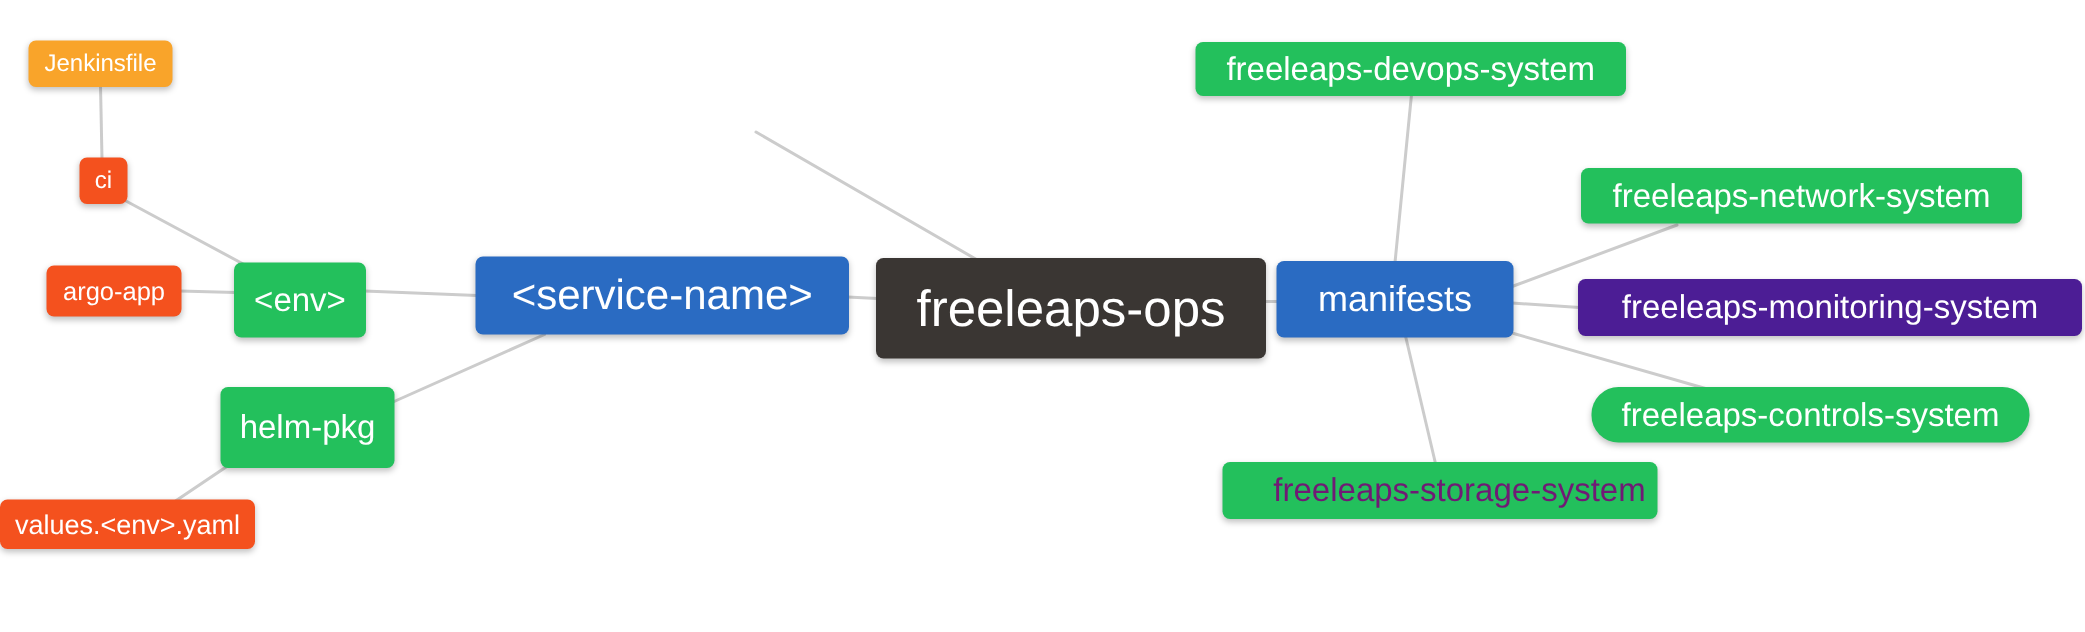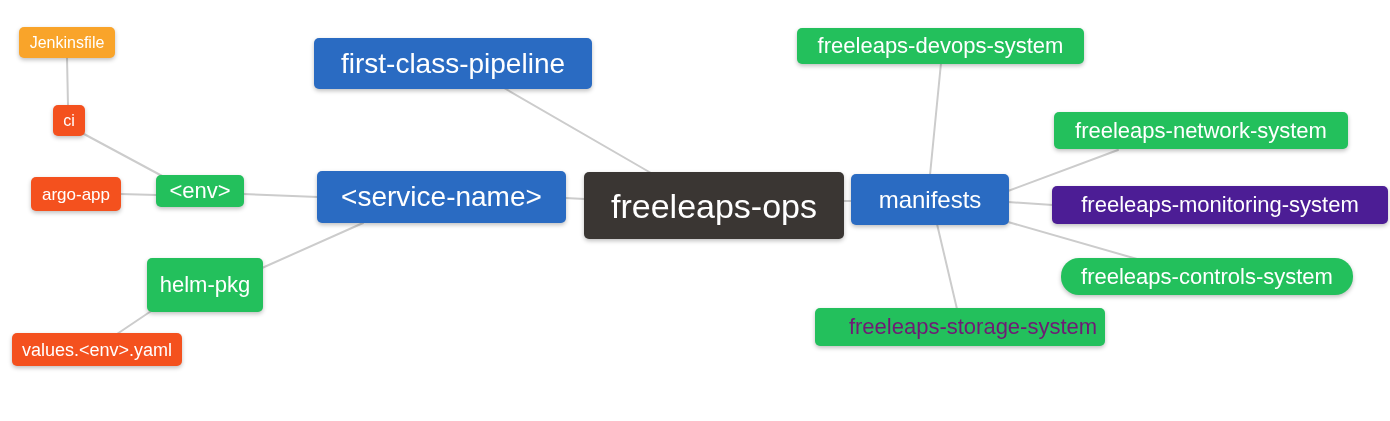--- a/index.html
+++ b/index.html
@@ -60,24 +60,23 @@
       <line x1="930" y1="175" x2="941" y2="63"></line>
       <line x1="1008" y1="191" x2="1118" y2="150"></line>
       <line x1="1008" y1="202" x2="1053" y2="205"></line>
       <line x1="1008" y1="222" x2="1137" y2="259"></line>
       <line x1="937" y1="224" x2="957" y2="309"></line>
     </svg>
 
 <div class="node" style="left: 19px; top: 27px; width: 96px; height: 31px; font-size: 16px; background-color: rgb(249, 164, 42); color: rgb(255, 255, 255);">Jenkinsfile</div>
     <div class="node" style="left: 53px; top: 105px; width: 32px; height: 31px; font-size: 16px; background-color: rgb(244, 81, 30); color: rgb(255, 255, 255);">ci</div>
     <div class="node" style="left: 31px; top: 177px; width: 90px; height: 34px; font-size: 17px; background-color: rgb(244, 81, 30); color: rgb(255, 255, 255);">argo-app</div>
-    <div class="node" style="left: 156px; top: 175px; width: 88px; height: 32px; font-size: 22px; background-color: rgb(35, 192, 92); color: rgb(255, 255, 255);">&lt;env&gt;</div>
+    <div class="node" style="left: 156px; top: 175px; width: 88px; height: 50px; font-size: 22px; background-color: rgb(35, 192, 92); color: rgb(255, 255, 255);">&lt;env&gt;</div>
     <div class="node" style="left: 147px; top: 258px; width: 116px; height: 54px; font-size: 22px; background-color: rgb(35, 192, 92); color: rgb(255, 255, 255);">helm-pkg</div>
-    <div class="node" style="left: 12px; top: 333px; width: 170px; height: 33px; font-size: 18px; background-color: rgb(244, 81, 30); color: rgb(255, 255, 255);">values.&lt;env&gt;.yaml</div>
-    <div class="node" style="left: 314px; top: 38px; width: 278px; height: 51px; font-size: 28px; background-color: rgb(42, 107, 194); color: rgb(255, 255, 255);">first-class-pipeline</div>
+    <div class="node" style="left: 0; top: 333px; width: 170px; height: 33px; font-size: 18px; background-color: rgb(244, 81, 30); color: rgb(255, 255, 255);">values.&lt;env&gt;.yaml</div>
     <div class="node" style="left: 317px; top: 171px; width: 249px; height: 52px; font-size: 28px; background-color: rgb(42, 107, 194); color: rgb(255, 255, 255);">&lt;service-name&gt;</div>
     <div class="node" style="left: 584px; top: 172px; width: 260px; height: 67px; font-size: 34px; background-color: rgb(58, 54, 51); color: rgb(255, 255, 255);">freeleaps-ops</div>
     <div class="node" style="left: 851px; top: 174px; width: 158px; height: 51px; font-size: 24px; background-color: rgb(42, 107, 194); color: rgb(255, 255, 255);">manifests</div>
     <div class="node" style="left: 797px; top: 28px; width: 287px; height: 36px; font-size: 22px; background-color: rgb(35, 192, 92); color: rgb(255, 255, 255);">freeleaps-devops-system</div>
     <div class="node" style="left: 1054px; top: 112px; width: 294px; height: 37px; font-size: 22px; background-color: rgb(35, 192, 92); color: rgb(255, 255, 255);">freeleaps-network-system</div>
     <div class="node" style="left: 1052px; top: 186px; width: 336px; height: 38px; font-size: 22px; background-color: #4c1d95; color: rgb(255, 255, 255);">freeleaps-monitoring-system</div>
     <div class="node" style="left: 1061px; top: 258px; width: 292px; height: 37px; font-size: 22px; background-color: rgb(35, 192, 92); color: rgb(255, 255, 255); border-radius: 18px;">freeleaps-controls-system</div>
     <div class="node" style="left: 815px; top: 308px; width: 290px; height: 38px; font-size: 22px; background-color: rgb(35, 192, 92); color: #701a75; padding-left: 26px;">freeleaps-storage-system</div>
   </div>
 

